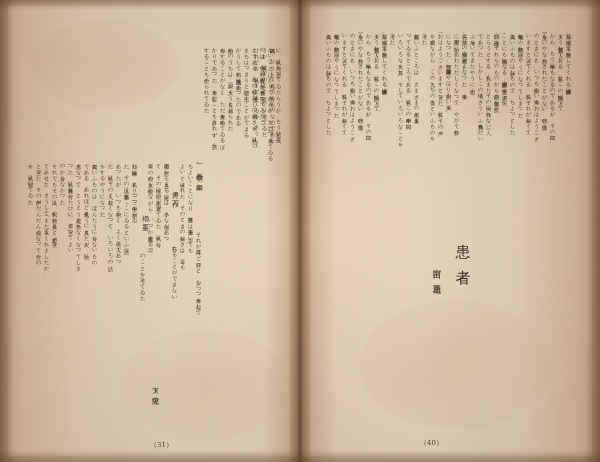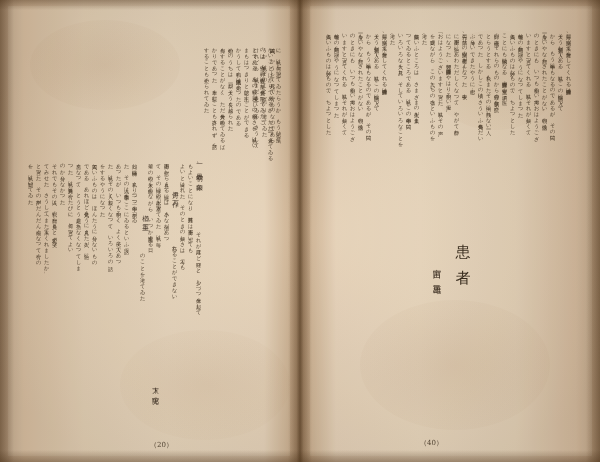--- a/index.html
+++ b/index.html
@@ -153,20 +153,20 @@
   <div class="col body-col" style="left:68px;top:160px;height:248px;">つた。私は見舞に行くたびに、何と言つてよい</div>
   <div class="col body-col" style="left:60px;top:160px;height:248px;">のか分らなかつた。</div>
   <div class="col body-col" style="left:52px;top:160px;height:248px;">それでもその人は、私の顔を見ると必ず笑つ</div>
   <div class="col body-col" style="left:44px;top:160px;height:248px;">てみせた。さうして「また来てくれましたか」</div>
   <div class="col body-col" style="left:36px;top:160px;height:248px;">と言つた。その声がだんだん細くなつて行くの</div>
   <div class="col body-col" style="left:28px;top:160px;height:248px;">を、私は聞いてゐた。</div>
   <div class="col body-col" style="left:270px;top:44px;height:110px;">人間は、かうして死んで行くものなのであら</div>
   <div class="col body-col" style="left:262px;top:44px;height:110px;">うか。私はそのことばかり考へてゐた。</div>
   <div class="col body-col" style="left:254px;top:44px;height:110px;">けれども、私はまだ生きてゐる。さうして、</div>
 
-  <div class="folio" style="left:150px;top:440px;">（20）</div>
+  <div class="folio" style="left:150px;top:440px;">（31）</div>
 
   <div class="gutter"></div>
   <div class="edge-l"></div>
   <div class="edge-r"></div>
   <div class="edge-t"></div>
   <div class="edge-b"></div>
 </div>
 
 </body></html>

